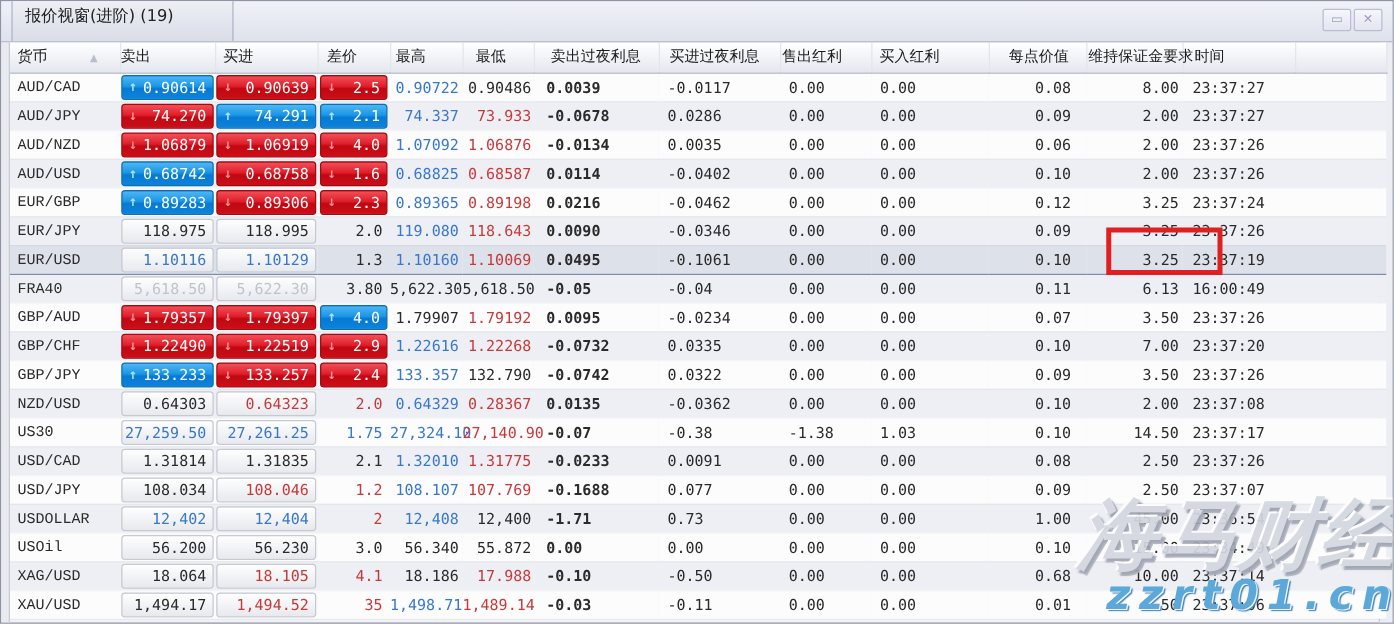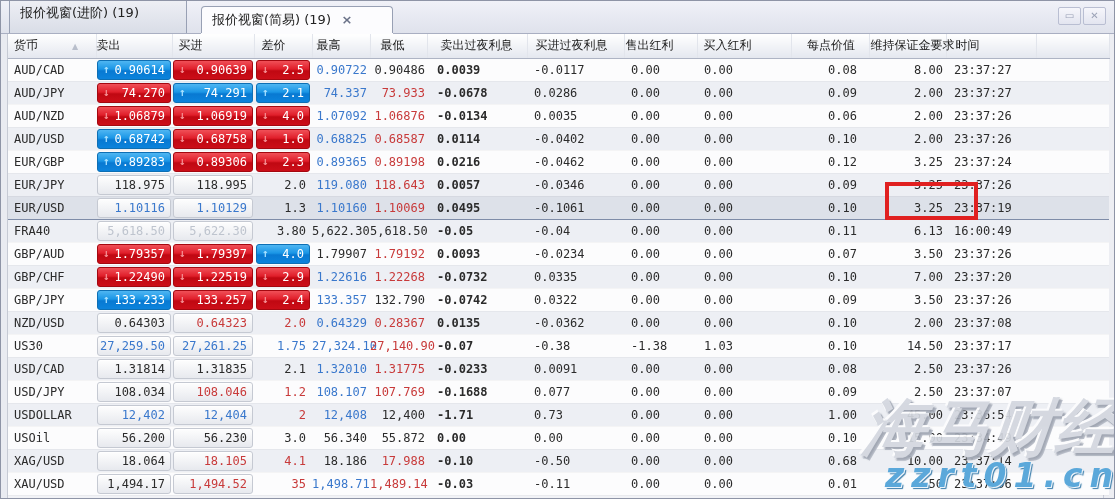--- a/index.html
+++ b/index.html
@@ -61,21 +61,21 @@
     border-bottom:1px solid #AEB4C4; border-right:1px solid #E2E5EC;
   }
   tbody tr:nth-child(odd)  td { background:#FCFCFD; }
   tbody tr:nth-child(even) td { background:#EDEFF4; }
   tbody tr.sel td { background:#DDE1E9; border-bottom:1px solid #7E8CA8; }
   td { border-bottom:1px solid rgba(0,0,0,0.03); color:#2b2b2b; }
   .num, .sym { font-family:"DejaVu Sans Mono", monospace; }
   .right { text-align:right; }
   
   .th-c1 { padding-left:6px; }
-  .td-c1 { padding-left:6px; }
+  .td-c1 { padding-left:6px;font-family:Liberation Mono, monospace; }
   .th-c3 { padding-left:6px; } .th-c4 { padding-left:7px; }
   .th-c5 { padding-left:4px; } .th-c6 { padding-left:10px; }
   .th-c7 { padding-left:13px; } .td-c7 { padding-left:10px;font-weight:bold; }
   .th-c8 { padding-left:8px; }  .td-c8 { padding-left:7px; }
   .th-c9 { padding-left:1px; }  .td-c9 { padding-left:7px; }
   .th-c10{ padding-left:6px; }  .td-c10{ padding-left:7px; }
   .th-c11{ padding-left:2px;text-align:center; }  .td-c11{ padding-left:37px; }
   .th-c12{ padding-left:1px; }  .td-c12{ padding-right:3px; }
   .th-c13{ padding-left:9px; }  .td-c13{ padding-left:8px; }
   .td-c5 { padding-right:3px; } .td-c6 { padding-right:2px; }
@@ -124,24 +124,20 @@
   }
 </style>
 </head>
 <body>
 
 <div class="win">
 
   <div class="titlebar">
     <div class="tab" style="left:8px; width:178px;">
       <span>报价视窗(进阶)  (19)</span>
-    </div>
-    <div class="tab active" style="left:200px; width:192px;">
-      <span>报价视窗(简易)  (19)</span>
-      <span class="closex">×</span>
     </div>
     <div class="winbtns">
       <div class="winbtn">▭</div>
       <div class="winbtn">✕</div>
     </div>
   </div>
 
   <div class="gutter"></div>
   <div class="rightstrip"></div>
 
@@ -355,21 +351,21 @@
               </div>
             </td>
             <td class="td-c3">
               <div class="pbtn plain t-black">
                 <span>118.995</span>
               </div>
             </td>
             <td class="td-c4 num right t-black" style="padding-right: 6px;">2.0</td>
             <td class="td-c5 num right t-blue">119.080</td>
             <td class="td-c6 num right t-red">118.643</td>
-            <td class="td-c7 num">0.0057</td>
+            <td class="td-c7 num">0.0090</td>
             <td class="td-c8 num">-0.0346</td>
             <td class="td-c9 num">0.00</td>
             <td class="td-c10 num">0.00</td>
             <td class="td-c11 num">0.09</td>
             <td class="td-c12 num right">3.25</td>
             <td class="td-c13 num">23:37:26</td>
             <td class="td-c14"></td>
           </tr>
           <tr class="sel">
             <td class="td-c1 sym">EUR/USD</td>
@@ -436,21 +432,21 @@
             <td class="td-c4">
               <div class="spread-btn-wrap">
                 <div class="pbtn up">
                   <span class="arr">↑</span>
                   <span>4.0</span>
                 </div>
               </div>
             </td>
             <td class="td-c5 num right t-black">1.79907</td>
             <td class="td-c6 num right t-red">1.79192</td>
-            <td class="td-c7 num">0.0093</td>
+            <td class="td-c7 num">0.0095</td>
             <td class="td-c8 num">-0.0234</td>
             <td class="td-c9 num">0.00</td>
             <td class="td-c10 num">0.00</td>
             <td class="td-c11 num">0.07</td>
             <td class="td-c12 num right">3.50</td>
             <td class="td-c13 num">23:37:26</td>
             <td class="td-c14"></td>
           </tr>
           <tr>
             <td class="td-c1 sym">GBP/CHF</td>

